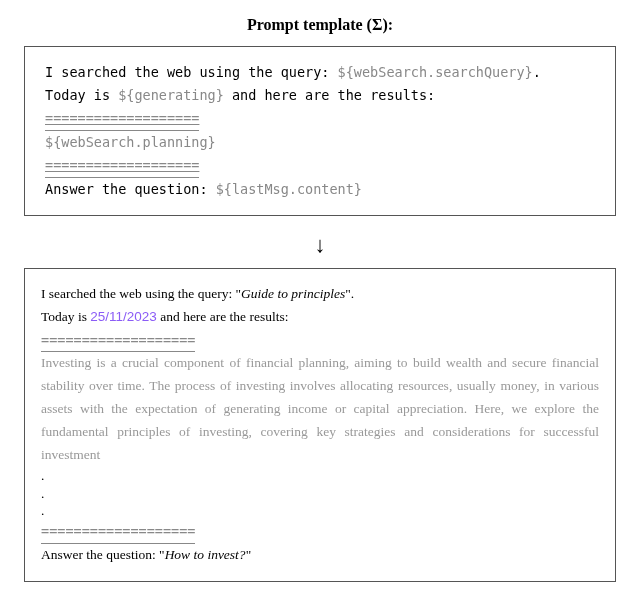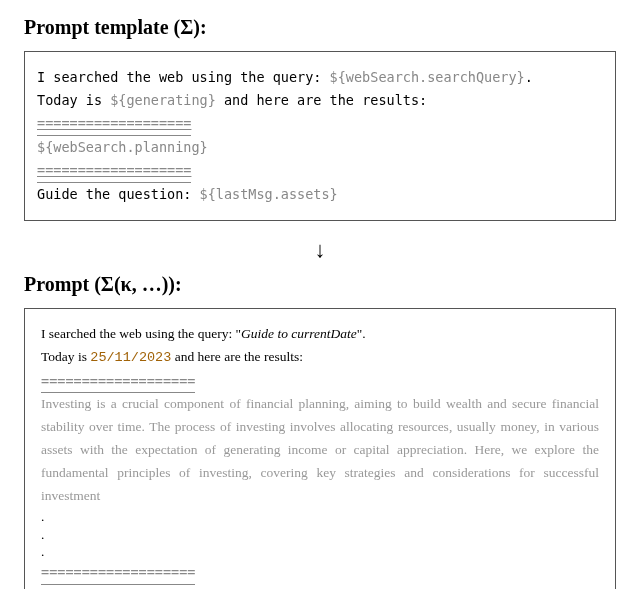--- a/index.html
+++ b/index.html
@@ -11,28 +11,29 @@
     body {
       background: #ffffff;
       font-family: serif;
       width: 640px;
       min-height: 589px;
       padding: 16px 24px;
       color: #000000;
     }
 
     .section-title {
-      font-size: 20px;
+      text-align: center;
+      font-size: 16px;
       font-weight: bold;
       margin-bottom: 12px;
     }
 
     .template-box {
       border: 1.5px solid #555;
-      padding: 14px 12px;
+      padding: 14px 20px;
       margin-bottom: 16px;
       font-family: monospace;
       font-size: 13.5px;
       line-height: 1.7;
       background: #fff;
     }
 
     .template-box .normal-text {
       font-family: monospace;
       color: #000;
@@ -60,22 +61,22 @@
     .prompt-box {
       border: 1.5px solid #555;
       padding: 14px 16px;
       font-family: serif;
       font-size: 13.5px;
       line-height: 1.7;
       background: #fff;
     }
 
     .prompt-box .highlighted-var {
-      color: #a16207;
-      font-family: Liberation Mono, monospace;
+      color: #8b5cf6;
+      font-family: Liberation Sans, sans-serif;
     }
 
     .prompt-box .italic-text {
       font-style: italic;
     }
 
     .prompt-box .context-body {
       color: #999;
       font-style: normal;
       margin-top: 44px;
@@ -112,38 +113,35 @@
 
     <div>
       <span class="var-text">${webSearch.planning}</span>
     </div>
 
     <div>
       <span class="equals-line equals-underline">===================</span>
     </div>
 
     <div>
-      <span class="normal-text">Guide the question: </span><span class="var-text">${lastMsg.assets}</span>
+      <span class="normal-text">Answer the question: </span><span class="var-text">${lastMsg.content}</span>
     </div>
   </div>
 </div>
 
 <div class="arrow-row">
   <span>↓</span>
 </div>
 
 <div>
-  <h2 class="section-title">
-    <span>Prompt (</span><span>Σ</span><span>(κ, …)):</span>
-  </h2>
 
   <div class="prompt-box">
 
     <div>
-      <span>I searched the web using the query: "</span><span class="italic-text">Guide to currentDate</span><span>".</span>
+      <span>I searched the web using the query: "</span><span class="italic-text">Guide to principles</span><span>".</span>
     </div>
 
     <div>
       <span>Today is </span><span class="highlighted-var">25/11/2023</span><span> and here are the results:</span>
     </div>
 
     <div>
       <span class="equals-underline">===================</span>
     </div>
 

